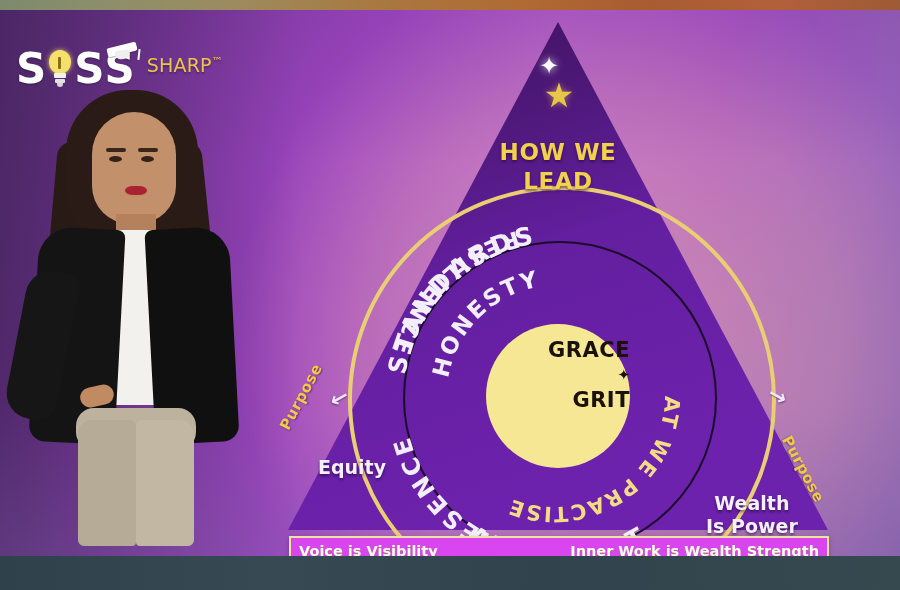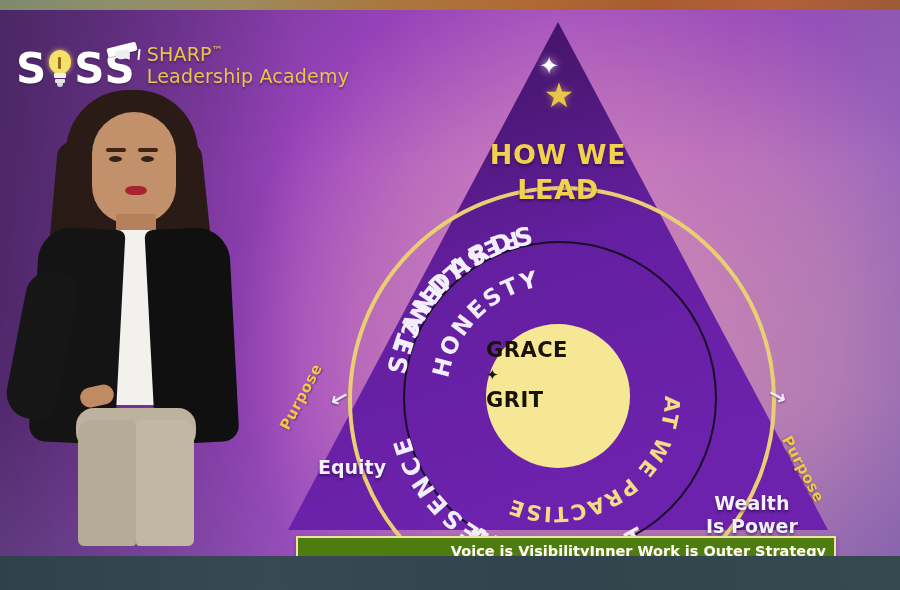--- a/index.html
+++ b/index.html
@@ -71,21 +71,21 @@
 
   
   #tri{position:absolute;left:0;top:0;width:900px;height:546px;z-index:14;}
 
   
   .ring{position:absolute;border-radius:50%;z-index:16;}
   #ring-outer{left:348px;top:186px;width:420px;height:420px;border:4px solid #e9cf73;background:rgba(0,0,0,0);}
   #ring-mid{left:403px;top:241px;width:310px;height:310px;border:2.5px solid #1b0b2a;}
   #ring-core{left:486px;top:324px;width:144px;height:144px;background:#f6e795;}
 
-  .core-txt{position:absolute;z-index:20;width:144px;left:486px;text-align:left;
+  .core-txt{position:absolute;z-index:20;width:144px;left:486px;text-align:right;
     font-family:"DejaVu Sans",sans-serif;font-weight:bold;color:#1a1208;}
   #core-grace{top:338px;font-size:21px;letter-spacing:.5px;}
   #core-plus{top:366px;font-size:15px;}
   #core-grit{top:388px;font-size:21px;letter-spacing:.5px;}
 
   
   #curves{position:absolute;left:0;top:0;width:900px;height:546px;z-index:18;}
   .curve-w{fill:#f2eefb;font-family:"DejaVu Sans",sans-serif;font-weight:bold;}
   .curve-y{fill:#f4dc84;font-family:"DejaVu Sans",sans-serif;font-weight:bold;}
 
@@ -99,32 +99,32 @@
      font-size:15px;letter-spacing:.5px;text-shadow:0 1px 2px rgba(40,10,60,.6);}
   #purpose-left{left:284px;top:420px;transform:rotate(-62deg);transform-origin:left center;}
   #purpose-right{left:786px;top:428px;transform:rotate(62deg);transform-origin:left center;}
   .arrow{position:absolute;z-index:23;color:#efe6f8;font-size:22px;font-weight:bold;
      font-family:"DejaVu Sans",sans-serif;text-shadow:0 1px 2px rgba(30,5,50,.55);}
   #arrow-left{left:330px;top:386px;transform:rotate(16deg);}
   #arrow-right{left:768px;top:384px;transform:rotate(-16deg);}
 
   
   #howwelead{position:absolute;z-index:22;left:458px;top:138px;width:200px;text-align:center;
-     color:#f2d24c;font-family:"DejaVu Sans",sans-serif;font-weight:bold;font-size:27px;line-height:1.28;
+     color:#f2d24c;font-family:"DejaVu Sans",sans-serif;font-weight:bold;font-size:23px;line-height:1.28;
      letter-spacing:.6px;text-shadow:0 2px 3px rgba(35,5,55,.55);}
 
   
   #star{position:absolute;z-index:22;left:542px;top:78px;width:34px;height:34px;color:#e8c64a;font-size:34px;line-height:34px;
      text-align:center;text-shadow:0 0 6px rgba(240,210,90,.6);}
   #sparkle{position:absolute;z-index:22;left:536px;top:54px;width:26px;height:26px;color:#ffffff;font-size:24px;line-height:24px;text-align:center;
      text-shadow:0 0 8px rgba(255,255,255,.9);}
 
   
-  #banner{position:absolute;z-index:26;left:296px;top:536px;width:540px;height:30px;background:#4d7c0f;
-     border:2px solid #efe3a0;display:flex;align-items:center;justify-content:flex-end;padding:0 8px;
+  #banner{position:absolute;z-index:26;left:289px;top:536px;width:540px;height:30px;background:#d946ef;
+     border:2px solid #efe3a0;display:flex;align-items:center;justify-content:space-between;padding:0 8px;
      box-sizing:border-box;box-shadow:0 2px 4px rgba(60,20,90,.35);}
   #banner span{color:#fbfbf6;font-family:"DejaVu Sans",sans-serif;font-weight:bold;font-size:14.5px;
      white-space:nowrap;text-shadow:0 1px 1px rgba(160,140,60,.75);}
 </style>
 </head>
 <body>
 
 <div id="stage">
 
   <div class="edge-strip edge-top"></div>
@@ -148,21 +148,20 @@
         <span class="sg">S</span>
         <span class="cap">
           <span class="board"></span>
             <span class="dome"></span>
             <span class="tass"></span>
         </span>
       </span>
     </div>
     <div class="brand">
       <div><span>SHARP</span><span class="tm">™</span></div>
-      <div>Leadership Academy</div>
     </div>
   </div>
 
   <div id="person">
     <div class="p-hair2"></div>
       <div class="p-hair3"></div>
     <div class="p-hair"></div>
     <div class="p-face"></div>
     <div class="p-brow" style="left:96px;top:58px;"></div>
     <div class="p-brow" style="left:128px;top:58px;"></div>
@@ -245,17 +244,17 @@
     <div>Is Power</div>
   </div>
 
   <div class="purpose" id="purpose-left">Purpose</div>
   <div class="purpose" id="purpose-right">Purpose</div>
   <div class="arrow" id="arrow-left">↙</div>
   <div class="arrow" id="arrow-right">↘</div>
 
   <div id="banner">
     <span>Voice is Visibility</span>
-    <span>Inner Work is Outer Strategy</span>
+    <span>Inner Work is Wealth Strength</span>
   </div>
 
   <div class="edge-strip edge-bottom"></div>
 </div>
 
 </body></html>

